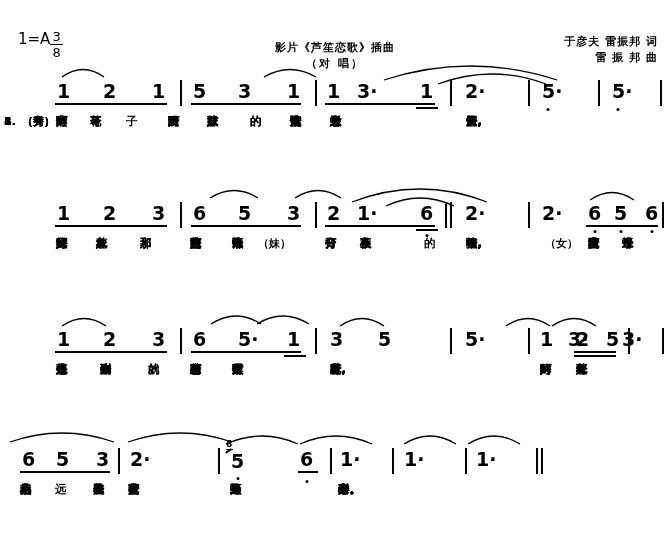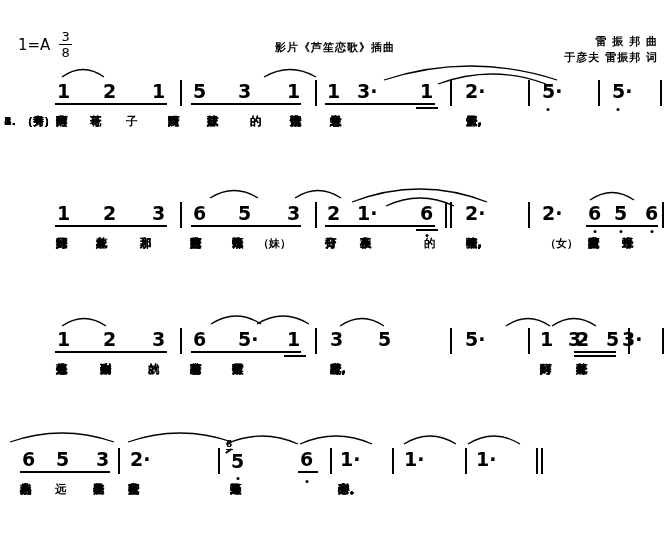--- a/index.html
+++ b/index.html
@@ -4,21 +4,21 @@
 <style>
   html,body{margin:0;padding:0;}
   body{
     width:670px;height:547px;background:#fff;
     font-family:"DejaVu Sans","Liberation Sans",sans-serif;
     color:#000;position:relative;overflow:hidden;
   }
   .sheet{position:relative;width:670px;height:547px;}
 
   
-  .key-sig{position:absolute;left:18px;top:30px;font-size:15px;display:flex;align-items:center;gap:9px;}
+  .key-sig{position:absolute;left:18px;top:30px;font-size:15px;display:flex;gap:0;}
   .key-sig .frac{display:inline-flex;flex-direction:column;align-items:center;line-height:1;font-size:13px;}
   .key-sig .frac .num{border-bottom:1.4px solid #000;padding:0 2px 1px;}
   .key-sig .frac .den{padding:1px 2px 0;}
 
   .title{position:absolute;left:0;right:0;top:4px;text-align:center;
          font-size:25px;font-weight:bold;letter-spacing:12px;
          font-family:"DejaVu Sans","Liberation Sans",sans-serif;}
   .subtitle{position:absolute;left:0;right:0;top:40px;text-align:center;font-size:11px;font-weight:bold;letter-spacing:1px;}
   .subtitle2{position:absolute;left:0;right:0;top:56px;text-align:center;font-size:11px;font-weight:bold;letter-spacing:2px;}
 
@@ -67,24 +67,25 @@
 
   <div class="key-sig">
     <span>1=A</span>
     <span class="frac">
       <span class="num">3</span>
       <span class="den">8</span>
     </span>
   </div>
 
   <div class="subtitle">影片《芦笙恋歌》插曲</div>
+  <div class="subtitle2">（对 唱）</div>
 
   <div class="credits">
+    <div>于彦夫 雷振邦 词</div>
     <div>雷 振 邦 曲</div>
-    <div>于彦夫 雷振邦 词</div>
   </div>
 
   <svg class="slurs" width="670" height="547">
     <g fill="none" stroke="#000" stroke-width="1.3">
 
       <path d="M62,77 Q83,62 104,77"></path>
       <path d="M264,77 Q290,62 316,77"></path>
       <path d="M384,80 Q470,52 557,80"></path>
       <path d="M438,84 Q492,64 546,84"></path>
 

